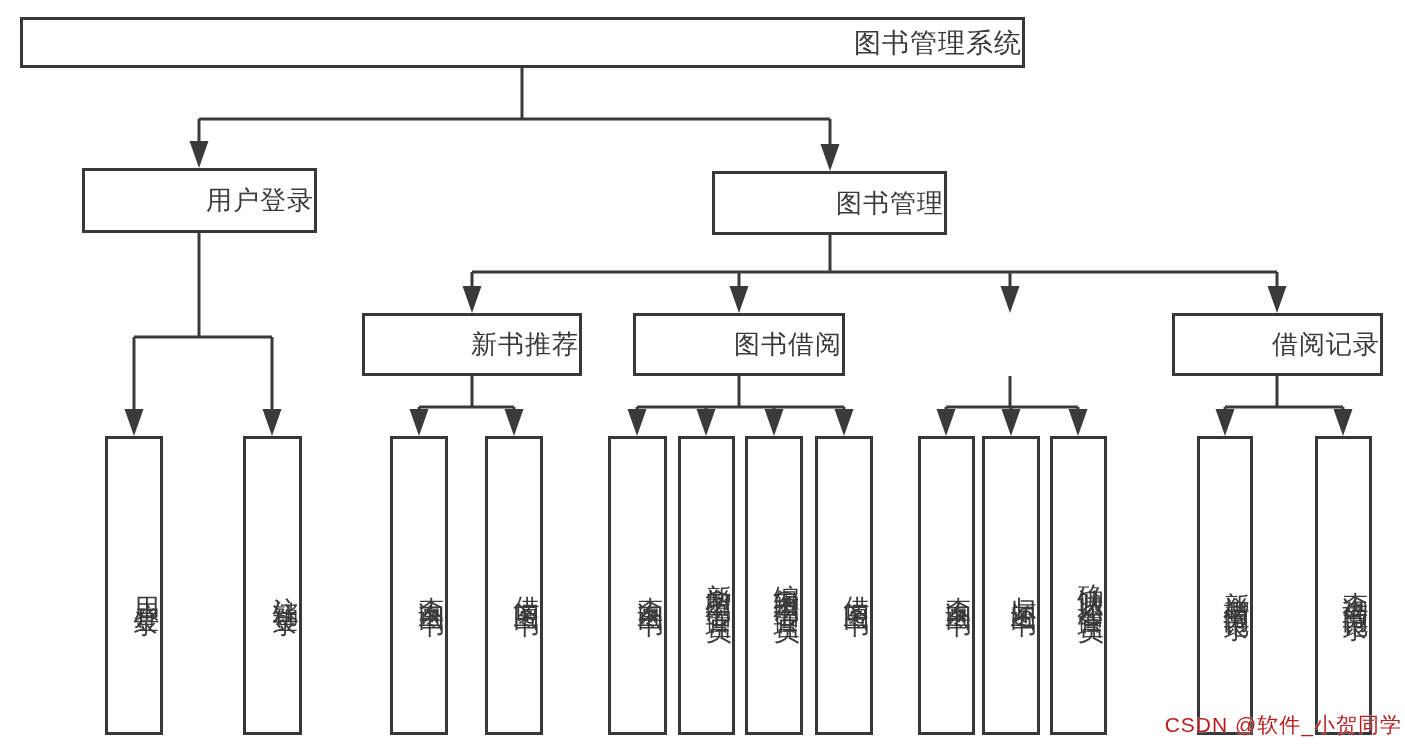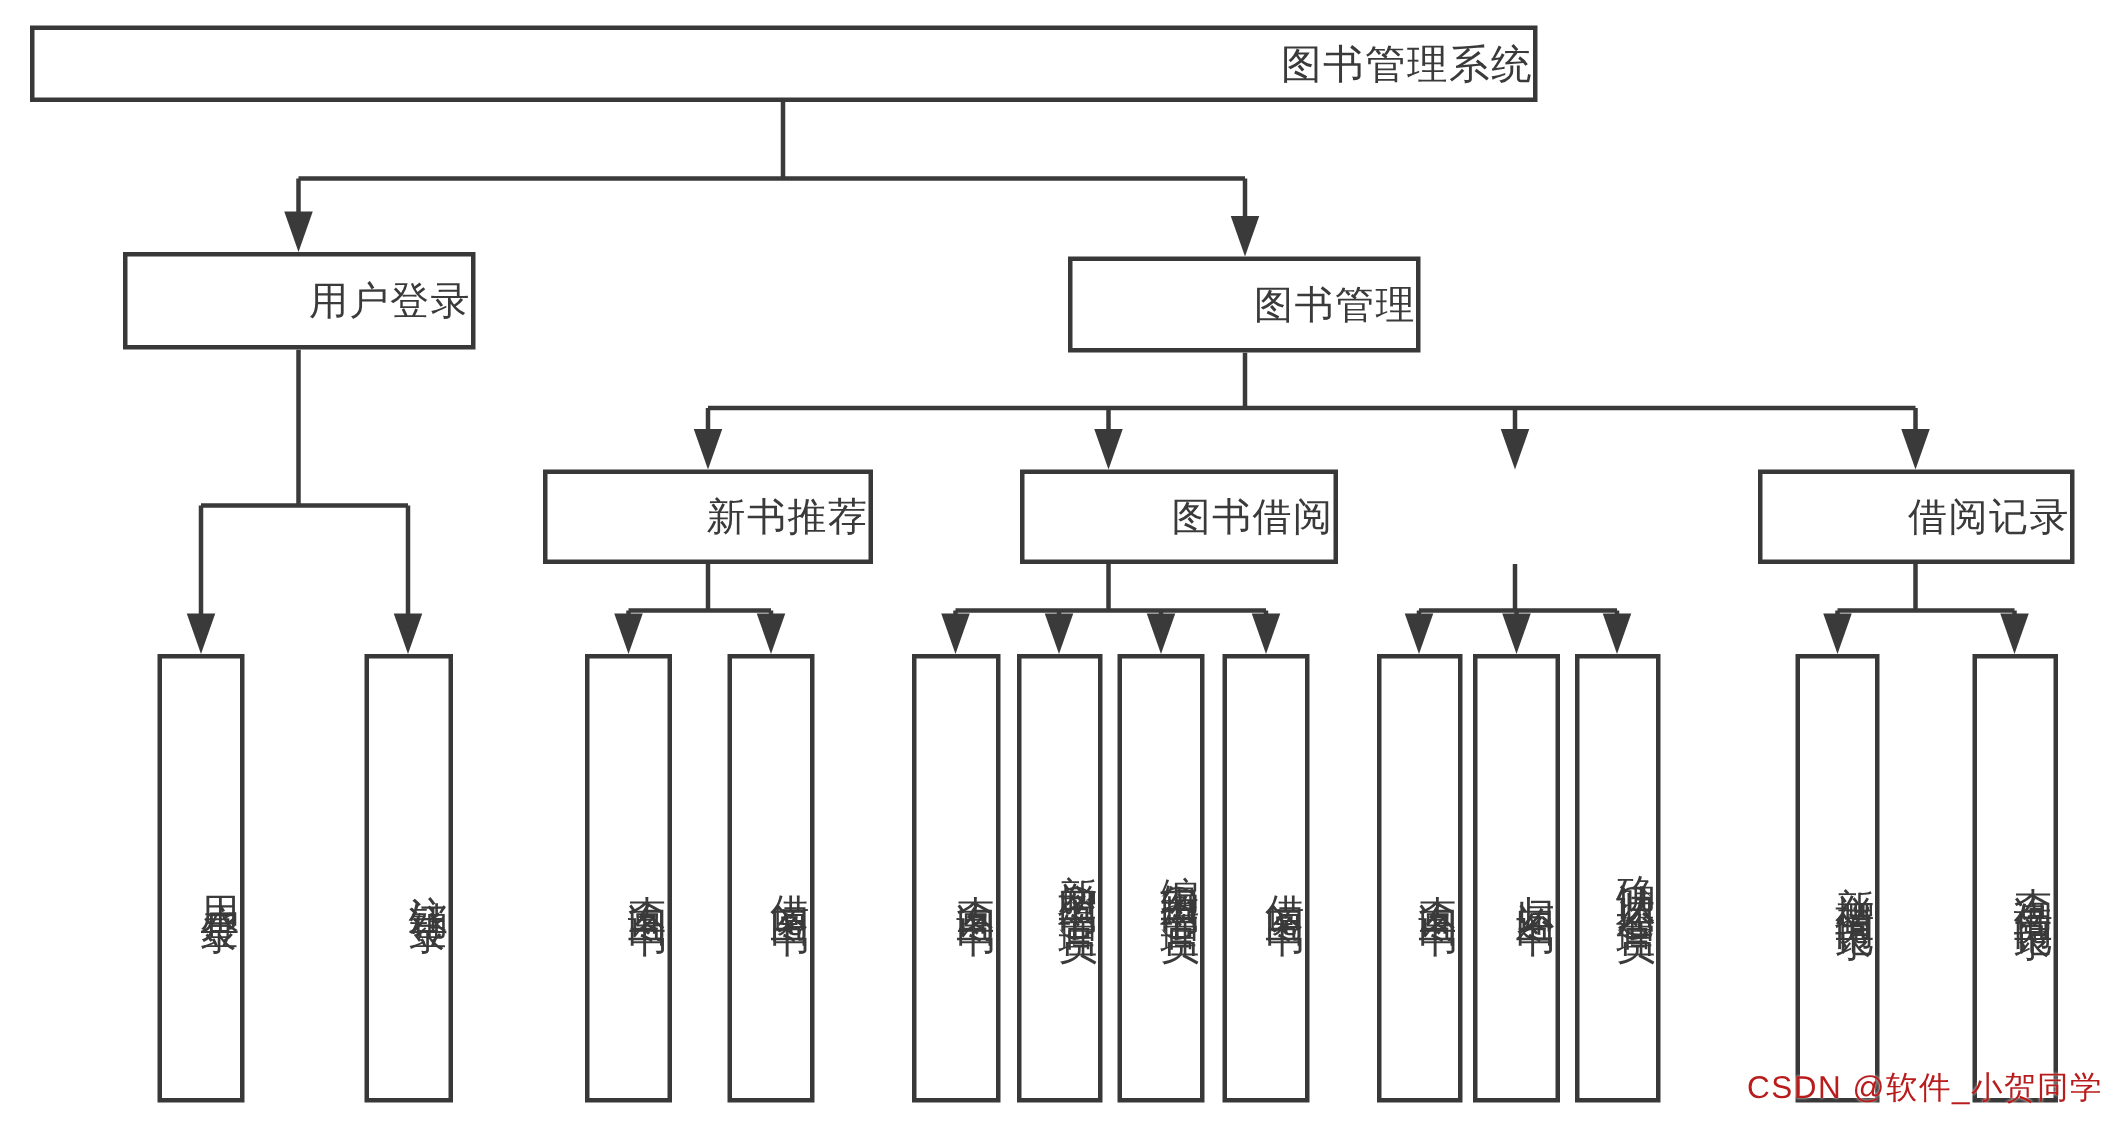--- a/index.html
+++ b/index.html
@@ -131,21 +131,21 @@
   <div class="node" style="left:82px; top:168px; width:235px; height:65px;">
     <span>用户登录</span>
   </div>
   <div class="node" style="left:712px; top:171px; width:235px; height:64px;">
     <span>图书管理</span>
   </div>
 
   <div class="node" style="left:362px; top:313px; width:220px; height:63px;">
     <span>新书推荐</span>
   </div>
-  <div class="node" style="left:633px; top:313px; width:212px; height:63px;margin-left:47px;">
+  <div class="node" style="left:633px; top:313px; width:212px; height:63px;">
     <span>图书借阅</span>
   </div>
   <div class="node" style="left:1172px; top:313px; width:211px; height:63px;">
     <span>借阅记录</span>
   </div>
 
   <div class="node leaf" style="left:105px; top:436px; width:58px; height:299px;">
     <span>用户登录</span>
   </div>
   <div class="node leaf" style="left:243px; top:436px; width:59px; height:299px;">

